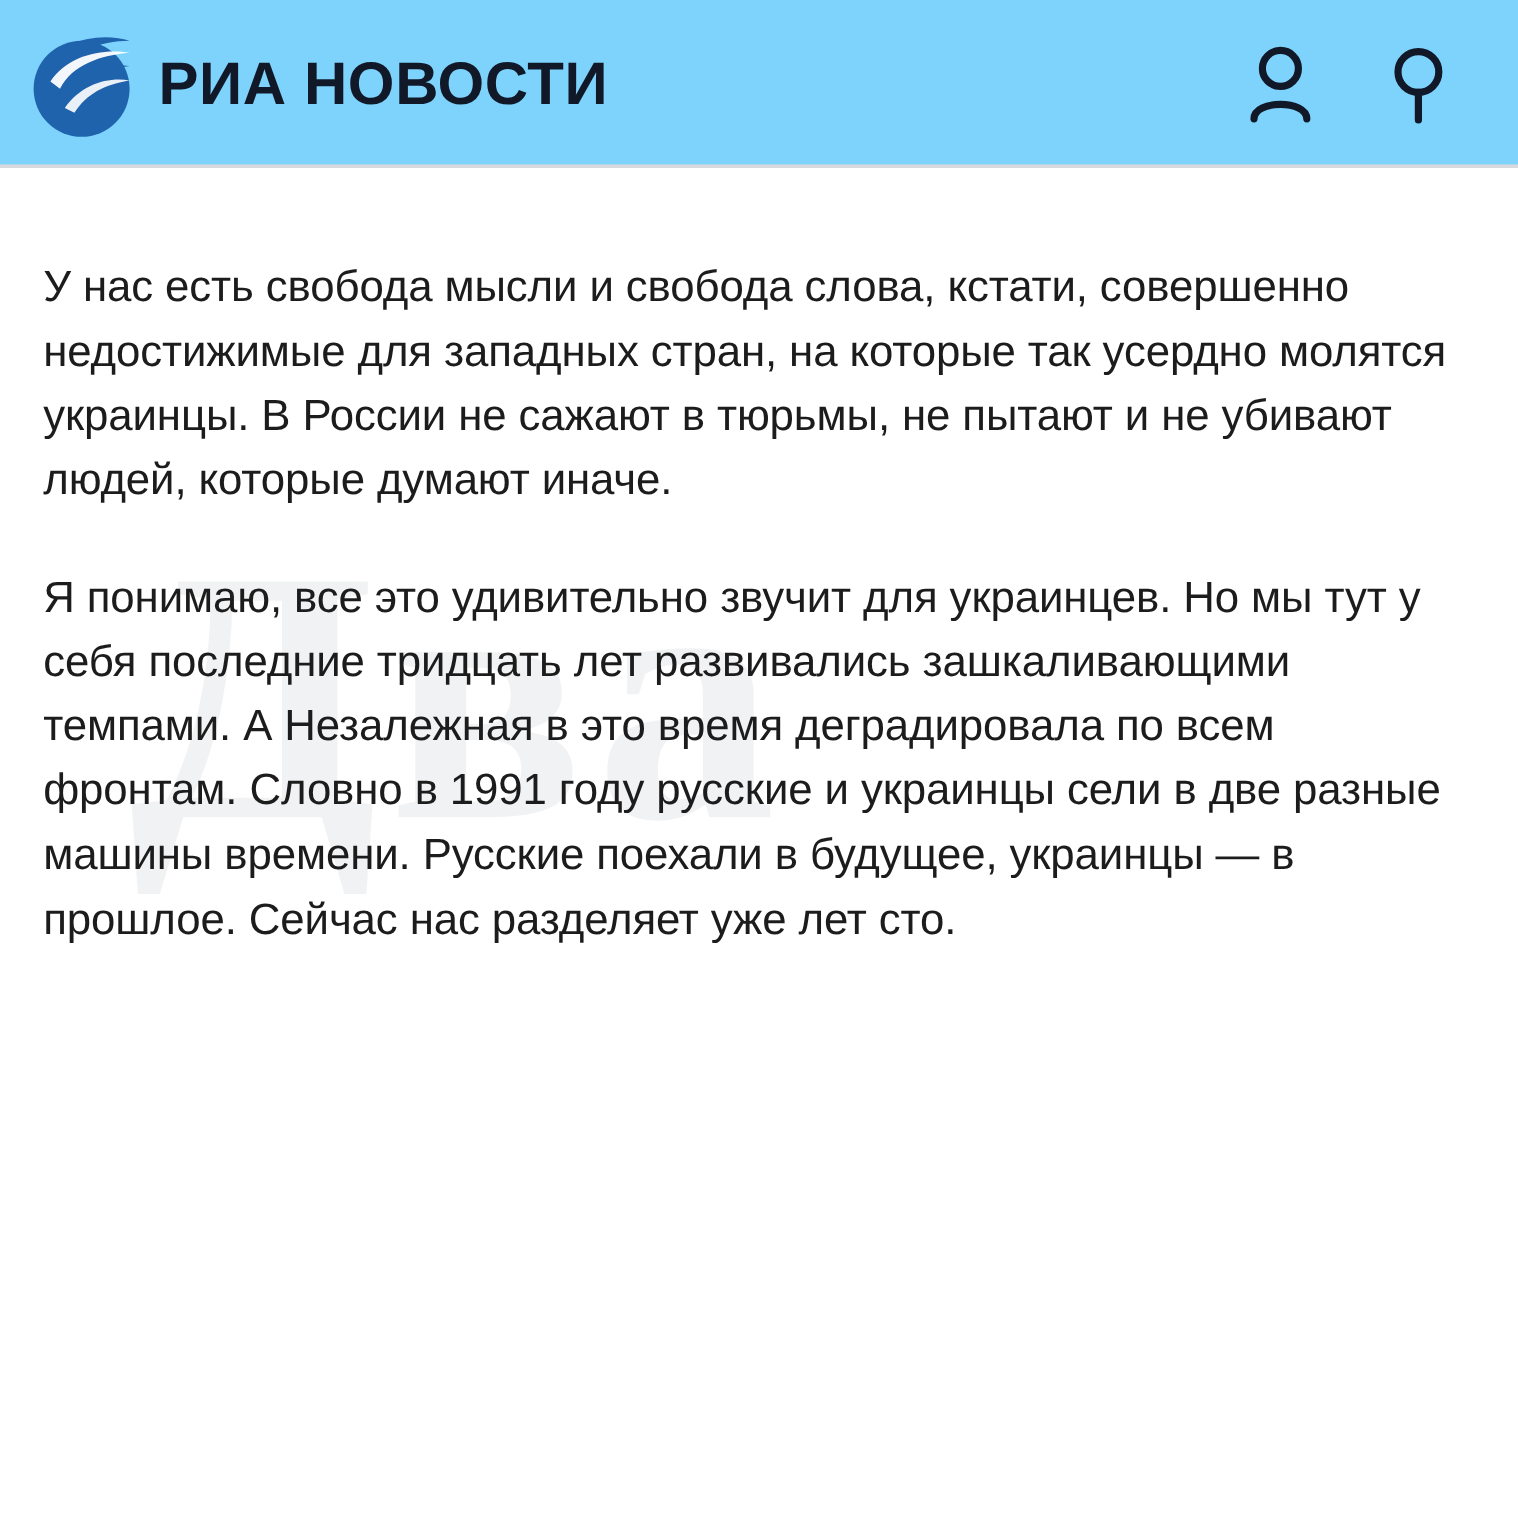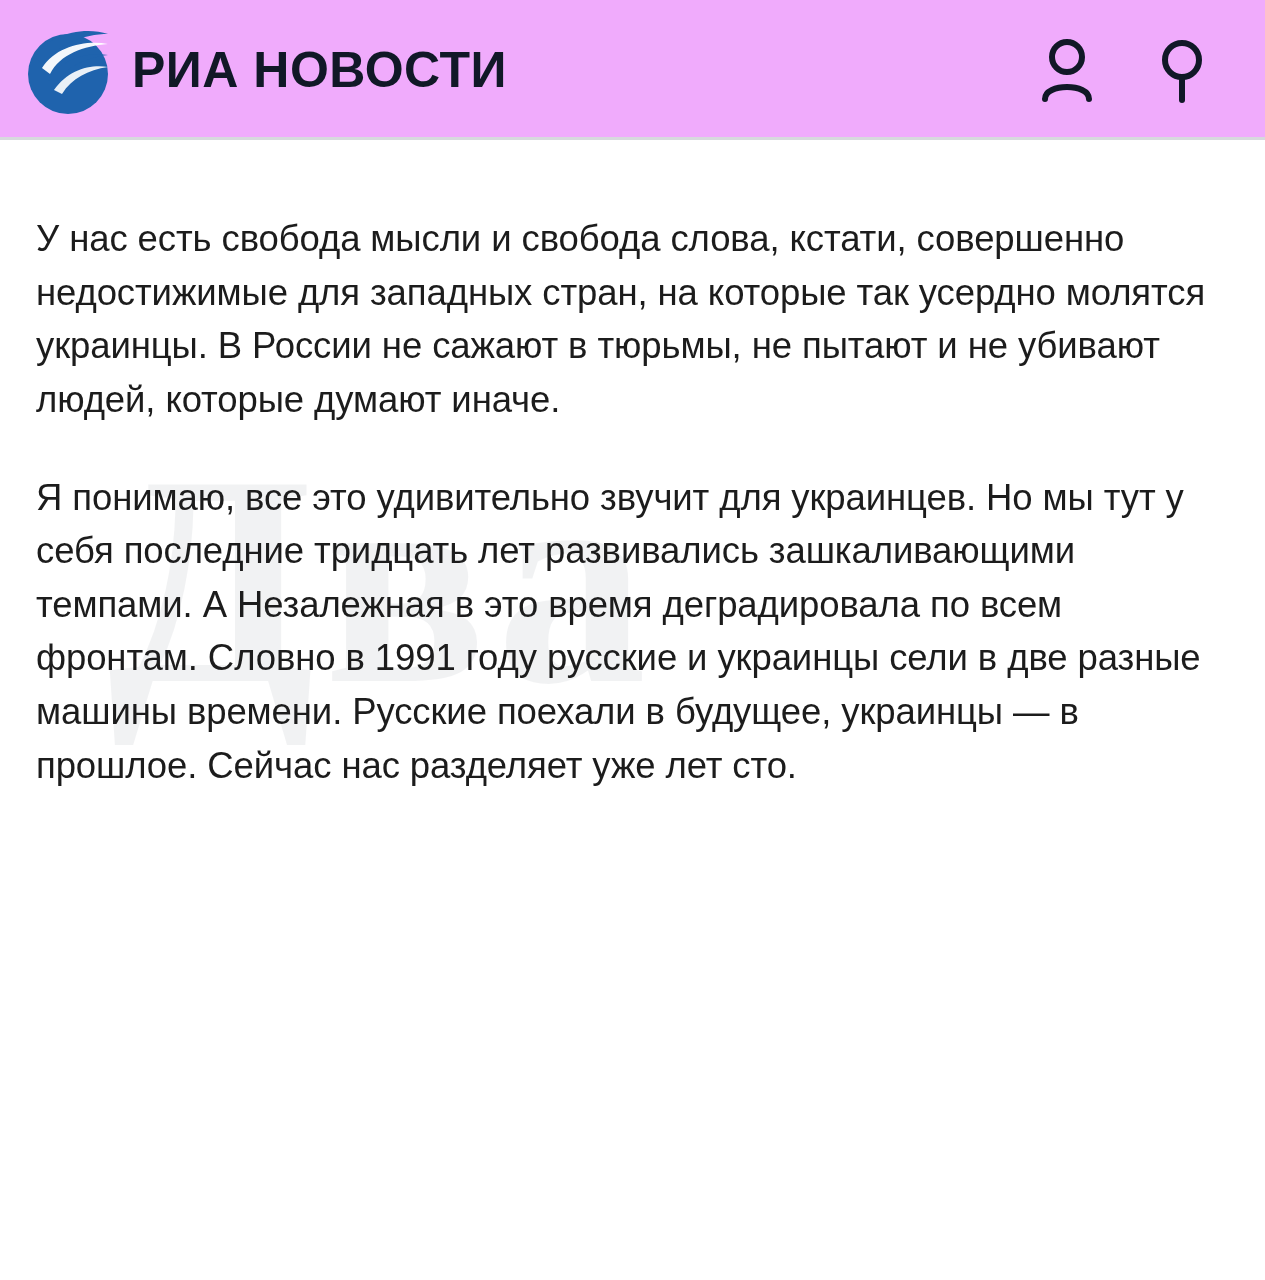--- a/index.html
+++ b/index.html
@@ -17,21 +17,21 @@
   }
 
   
   .header {
     position: relative;
     height: 140px;
     display: flex;
     align-items: center;
     padding: 0 40px 0 22px;
     box-sizing: border-box;
-    background: #f0abfc;
+    background: #7dd3fc;
   }
   .brand {
     display: flex;
     align-items: center;
     gap: 18px;
   }
   .logo-mark {
     width: 92px;
     height: 92px;
     position: relative;

